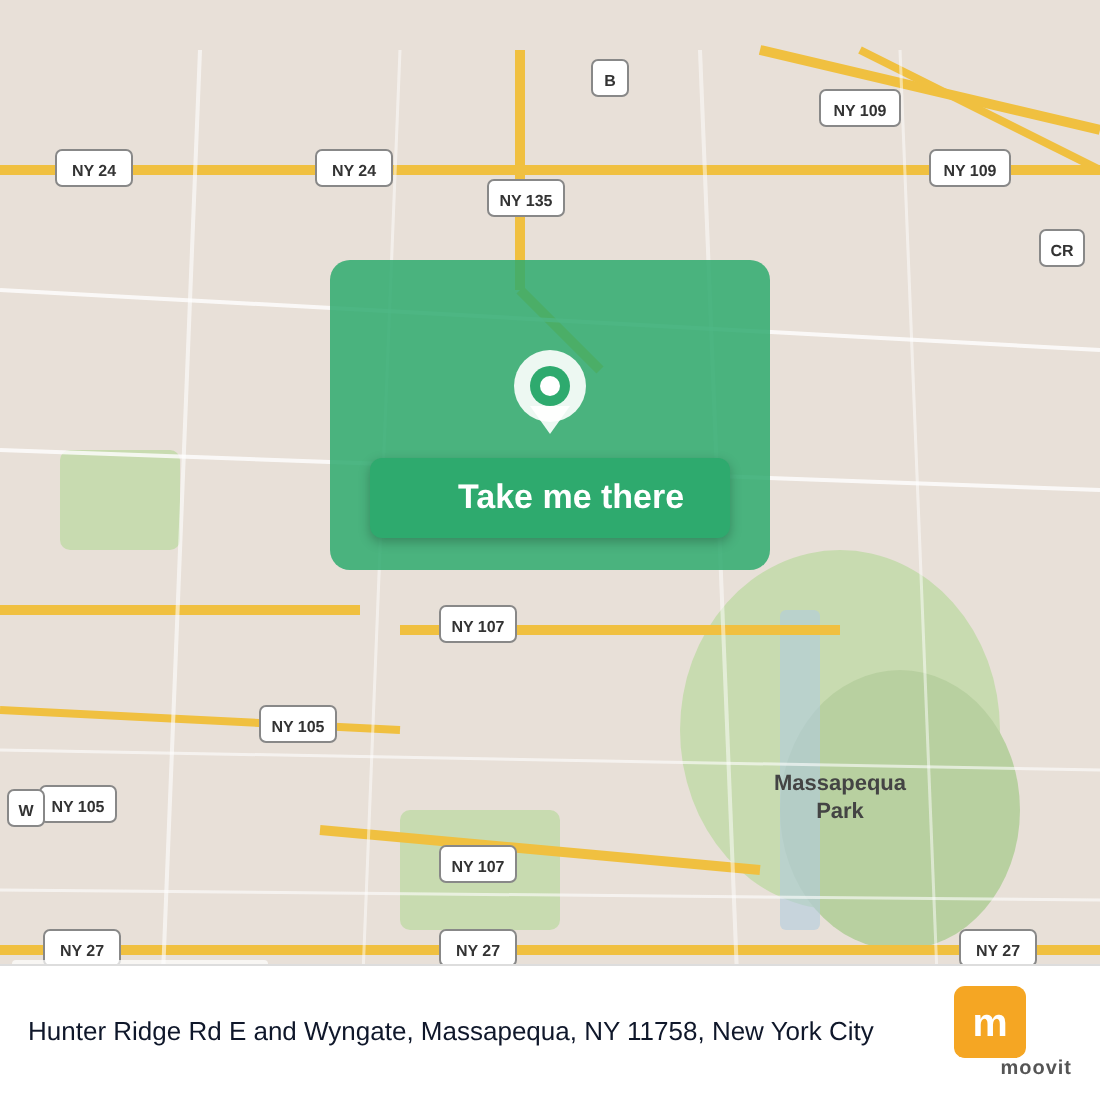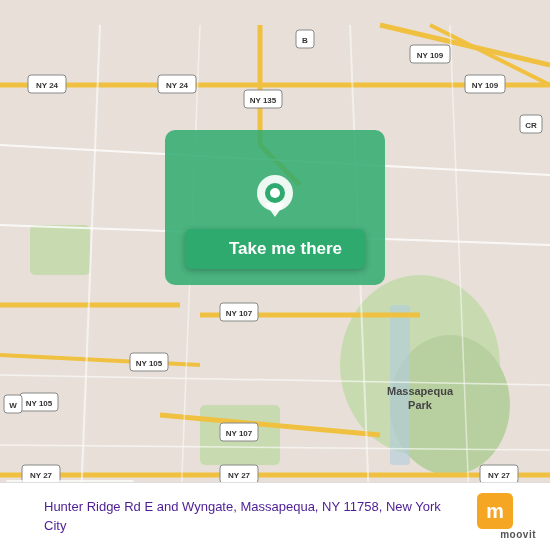--- a/index.html
+++ b/index.html
@@ -37,24 +37,23 @@
       padding: 10px 14px 10px 14px;
       display: flex;
       align-items: center;
       justify-content: space-between;
       border-top: 1px solid #ddd;
       z-index: 10;
     }
 
     #address-text {
       font-size: 13px;
-      color: #4c1d95;
+      color: #0f172a;
       flex: 1;
       line-height: 1.4;
-      margin-left: 30px;
     }
 
     #moovit-logo {
       display: flex;
       flex-direction: column;
       align-items: center;
       margin-left: 10px;
     }
 
     .moovit-icon {

